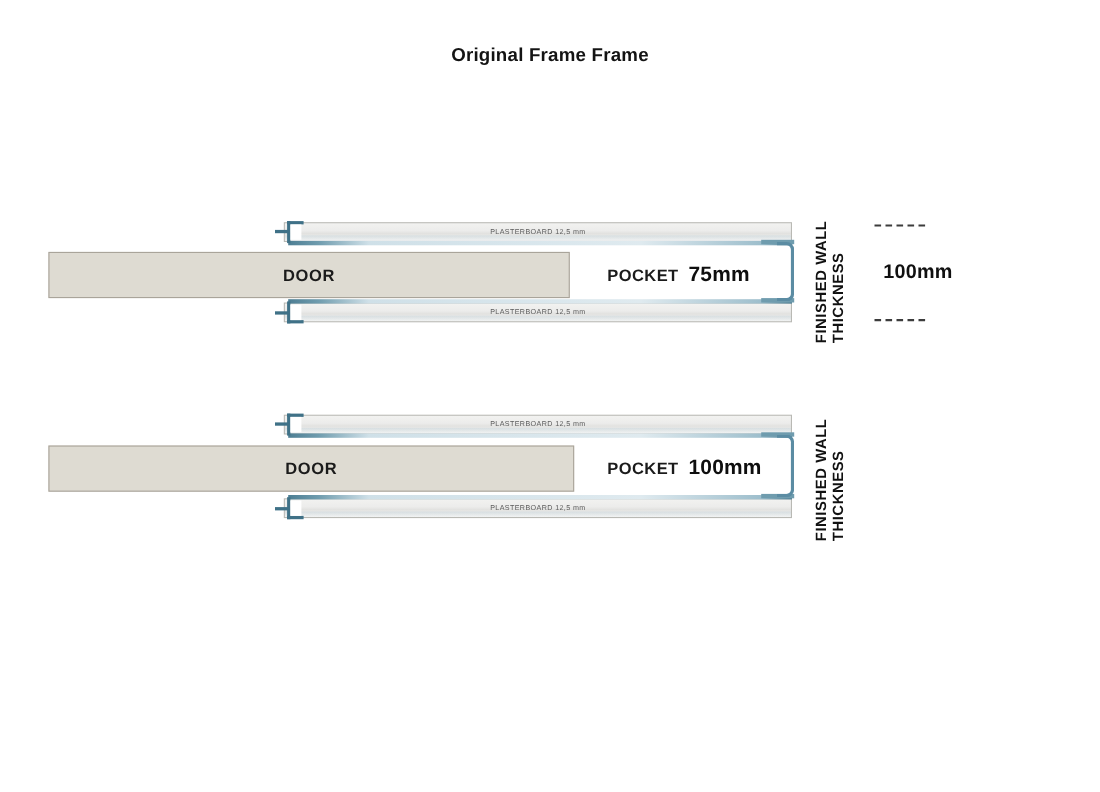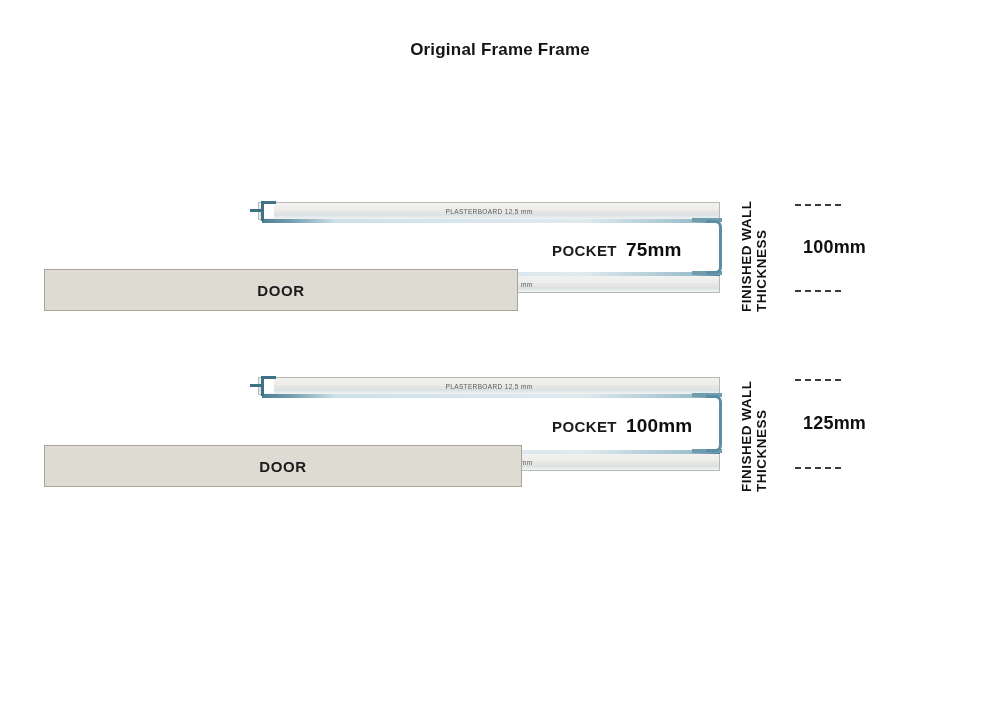--- a/index.html
+++ b/index.html
@@ -152,21 +152,20 @@
   .door {
     position: absolute;
     left: 44px;
     height: 42px;
     box-sizing: border-box;
     border: 1px solid #a9a49a;
     background: #dedbd2;
     display: flex;
     align-items: center;
     justify-content: center;
-    margin-top: 40px;
   }
   .door-label {
     font-size: 15px;
     font-weight: bold;
     letter-spacing: 0.6px;
     color: #1b1b1b;
   }
 
   
   .pocket {
@@ -317,18 +316,13 @@
   <div class="pocket" style="left:552px; top:50px;">
     <div class="pocket-word">POCKET</div>
     <div class="pocket-size">100mm</div>
   </div>
 
   <div class="fwt" style="left:740px; top:2px; height:125px;">
     <span>FINISHED WALL</span>
     <span>THICKNESS</span>
   </div>
 
-  <div class="dim" style="left:795px; top:2px; width:90px; height:116px;">
-    <div class="dim-dash" style="top:12px;"></div>
-    <div class="dim-dash" style="top:100px;"></div>
-    <div class="dim-value" style="top:46px;">125mm</div>
-  </div>
 </div>
 
 </body></html>

